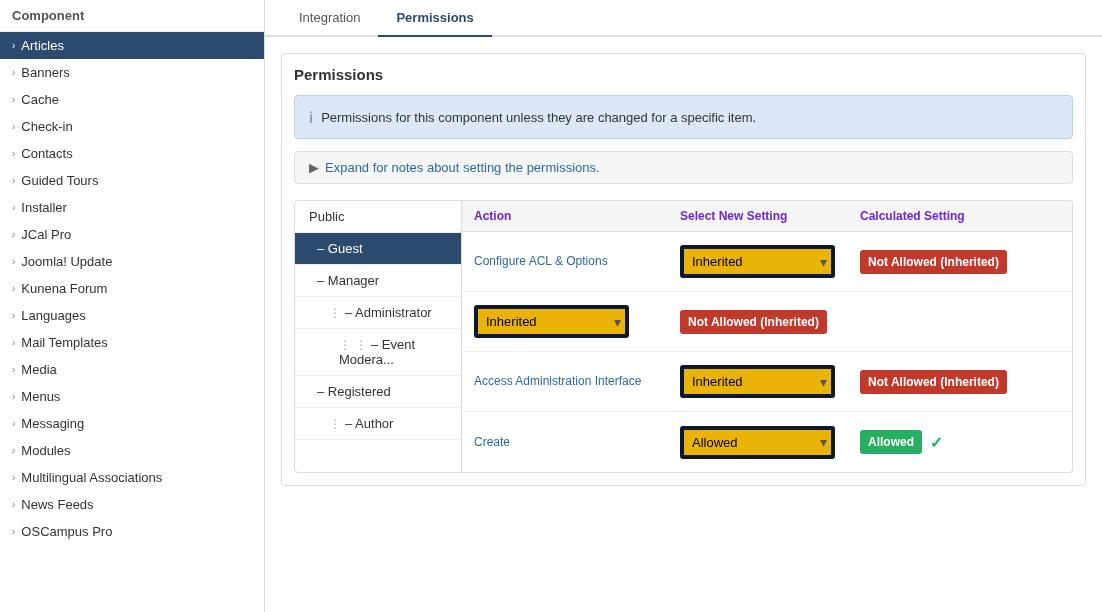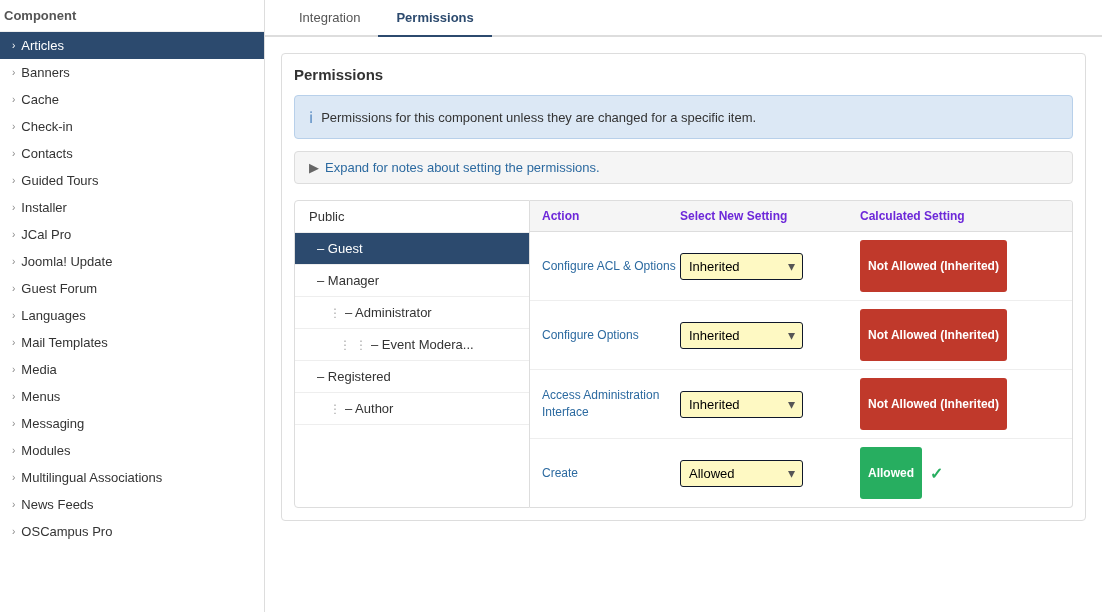--- a/index.html
+++ b/index.html
@@ -7,21 +7,21 @@
 
     
     .sidebar {
       width: 265px;
       background: #fff;
       border-right: 1px solid #ddd;
       overflow-y: auto;
       flex-shrink: 0;
     }
     .sidebar-header {
-      padding: 8px 4px;
+      padding: 8px 12px;
       font-weight: bold;
       font-size: 13px;
       color: #555;
       border-bottom: 1px solid #eee;
     }
     .sidebar-item {
       display: flex;
       align-items: center;
       padding: 6px 12px;
       cursor: pointer;
@@ -120,21 +120,21 @@
     }
 
     
     .permissions-layout {
       display: flex;
       gap: 0;
     }
 
     
     .group-list {
-      width: 236px;
+      width: 168px;
       border: 1px solid #ddd;
       border-radius: 4px 0 0 4px;
       background: #fff;
       flex-shrink: 0;
     }
     .group-item {
       padding: 8px 14px;
       font-size: 13px;
       color: #333;
       cursor: pointer;
@@ -198,43 +198,43 @@
       cursor: pointer;
       appearance: none;
       -webkit-appearance: none;
       background-image: none;
     }
     .dropdown-wrapper {
       position: relative;
       display: inline-block;
     }
     .dropdown-wrapper select {
-      width: 123px;
+      width: 155px;
       padding: 5px 28px 5px 8px;
-      border: 1px solid #0f172a;
+      border: 4px solid #0f172a;
       border-radius: 3px;
       font-size: 13px;
-      background: #fef9c3;
+      background: #eab308;
       cursor: pointer;
       appearance: none;
       -webkit-appearance: none;
     }
     .dropdown-wrapper::after {
       content: '▾';
       position: absolute;
       right: 8px;
       top: 50%;
       transform: translateY(-50%);
       pointer-events: none;
       color: #555;
     }
 
     .badge {
       display: inline-block;
-      padding: 19px 8px;
+      padding: 5px 8px;
       border-radius: 3px;
       font-size: 12px;
       font-weight: bold;
     }
     .badge-not-allowed {
       background: #c0392b;
       color: #fff;
     }
     .badge-allowed {
       background: #27ae60;
@@ -292,21 +292,21 @@
       <div class="sidebar-item">
         <span class="chevron">›</span>
         <span>JCal Pro</span>
       </div>
       <div class="sidebar-item">
         <span class="chevron">›</span>
         <span>Joomla! Update</span>
       </div>
       <div class="sidebar-item">
         <span class="chevron">›</span>
-        <span>Guest Forum</span>
+        <span>Kunena Forum</span>
       </div>
       <div class="sidebar-item">
         <span class="chevron">›</span>
         <span>Languages</span>
       </div>
       <div class="sidebar-item">
         <span class="chevron">›</span>
         <span>Mail Templates</span>
       </div>
       <div class="sidebar-item">
@@ -388,21 +388,20 @@
           <option value="denied">Denied</option>
         </select>
       </div>
     </div>
     <div class="perm-calc">
       <span class="badge badge-not-allowed">Not Allowed (Inherited)</span>
 
     </div>
   </div>
               <div class="perm-row">
-    <div class="perm-action">Configure Options</div>
     <div class="perm-select">
       <div class="dropdown-wrapper">
         <select class="perm-dropdown">
           <option value="inherited" selected="">Inherited</option>
           <option value="allowed">Allowed</option>
           <option value="denied">Denied</option>
         </select>
       </div>
     </div>
     <div class="perm-calc">

